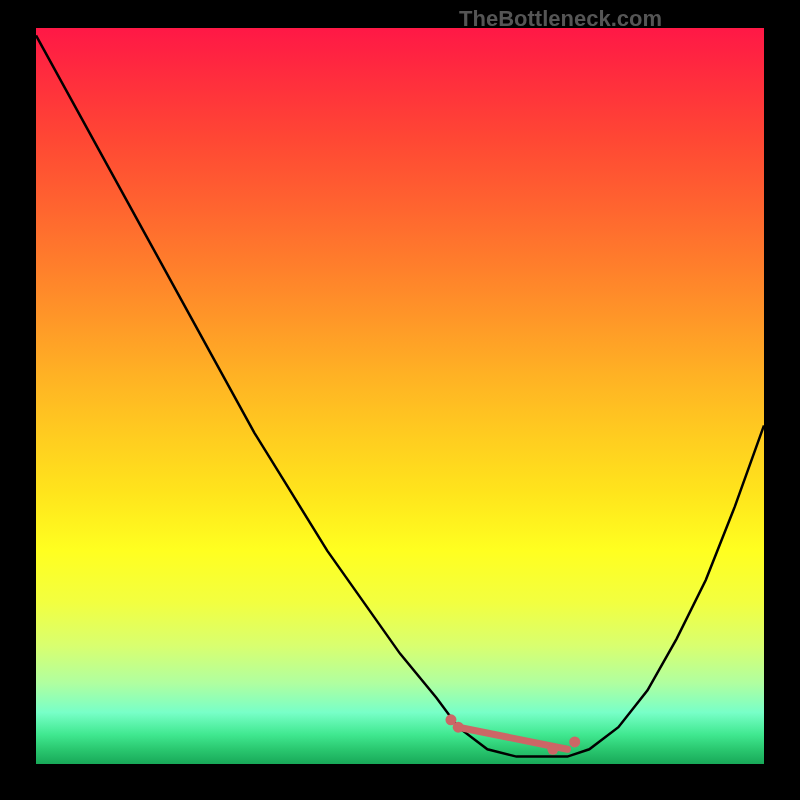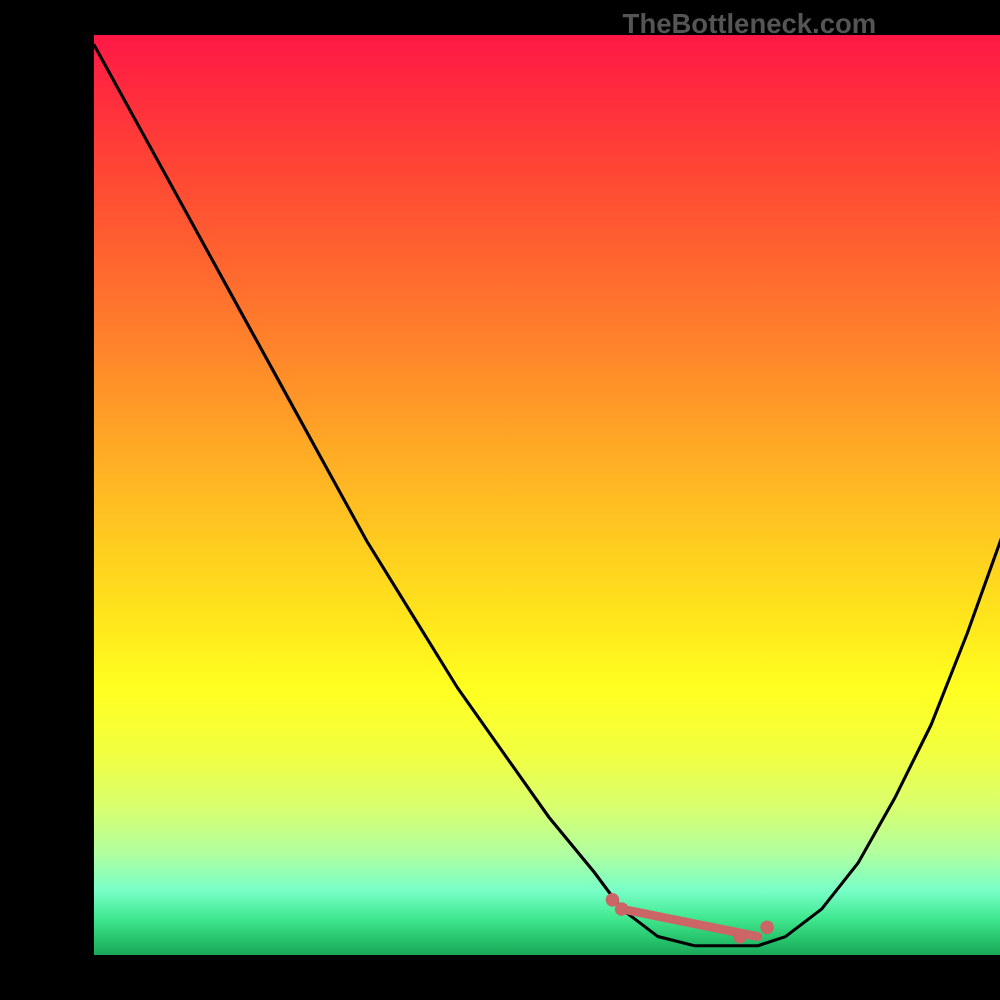--- a/index.html
+++ b/index.html
@@ -9,21 +9,20 @@
     width: 800px;
     height: 800px;
     overflow: hidden;
     font-family: Arial, Helvetica, sans-serif;
   }
   .container {
     position: relative;
     width: 680px;
     height: 800px;
     background: #000;
-    margin-left: 39px;
   }
   .watermark {
     position: absolute;
     top: 6px;
     right: 18px;
     color: #555;
     font-size: 22px;
     font-weight: 600;
     z-index: 10;
   }

